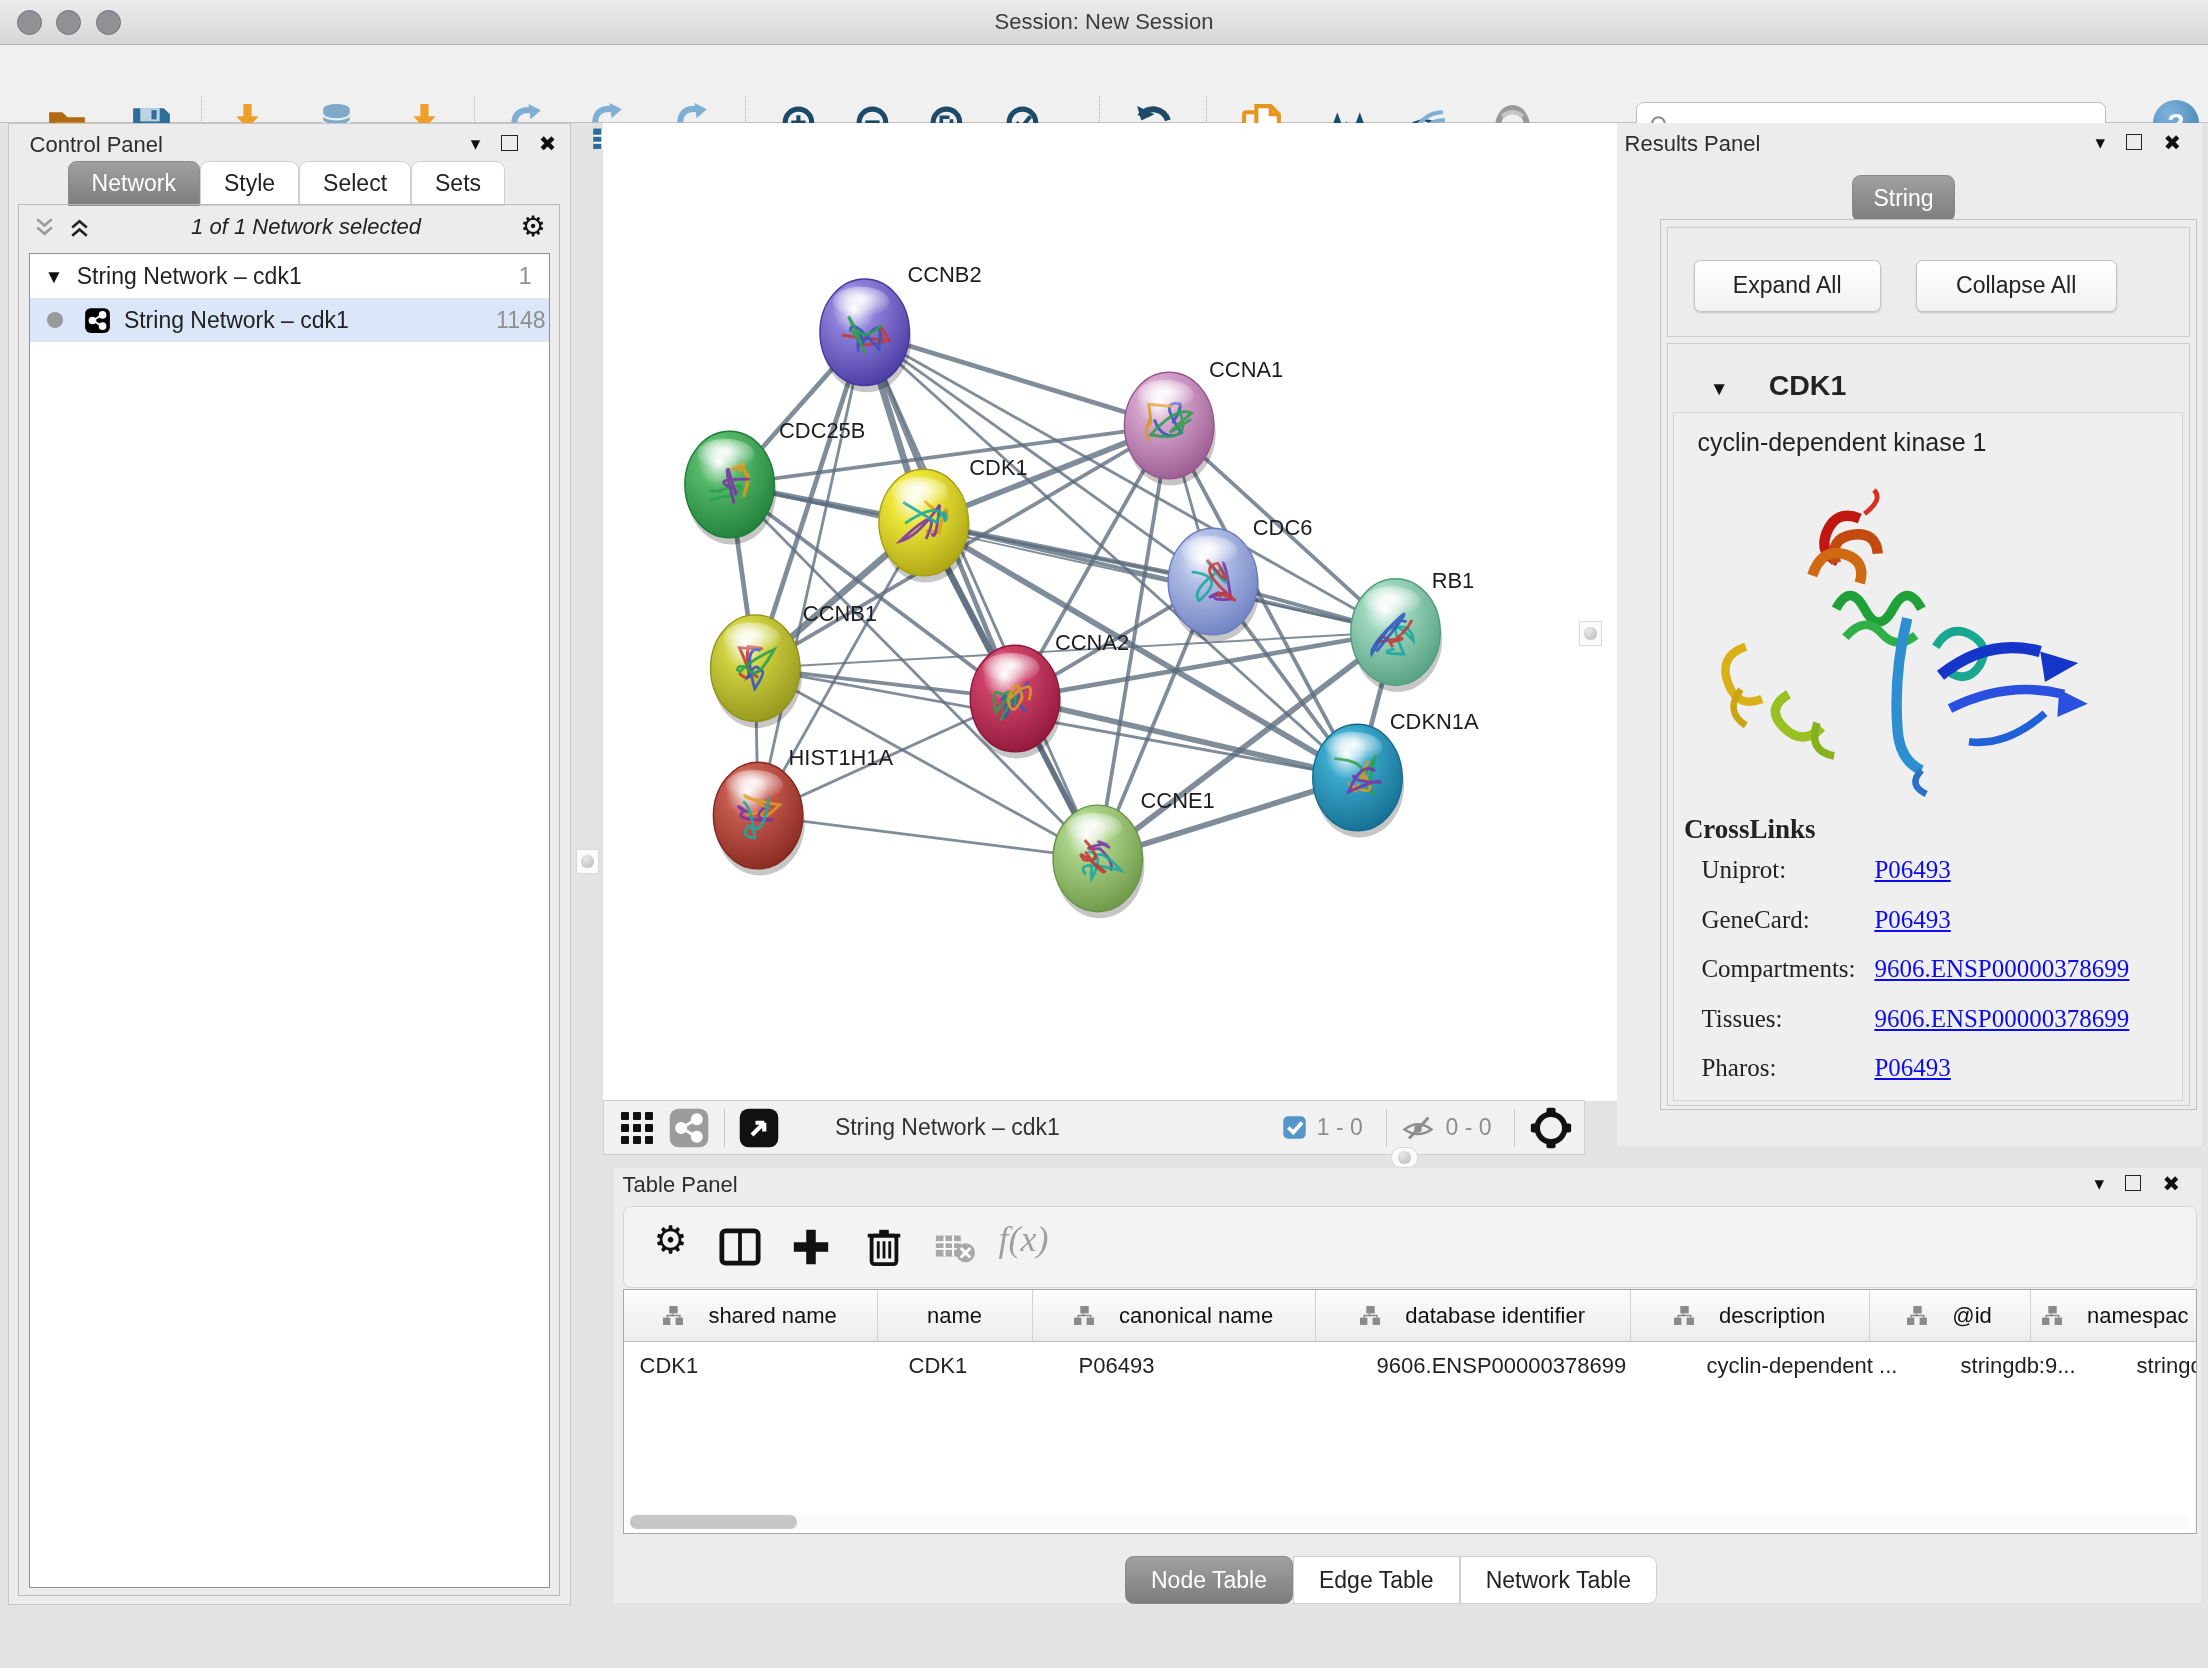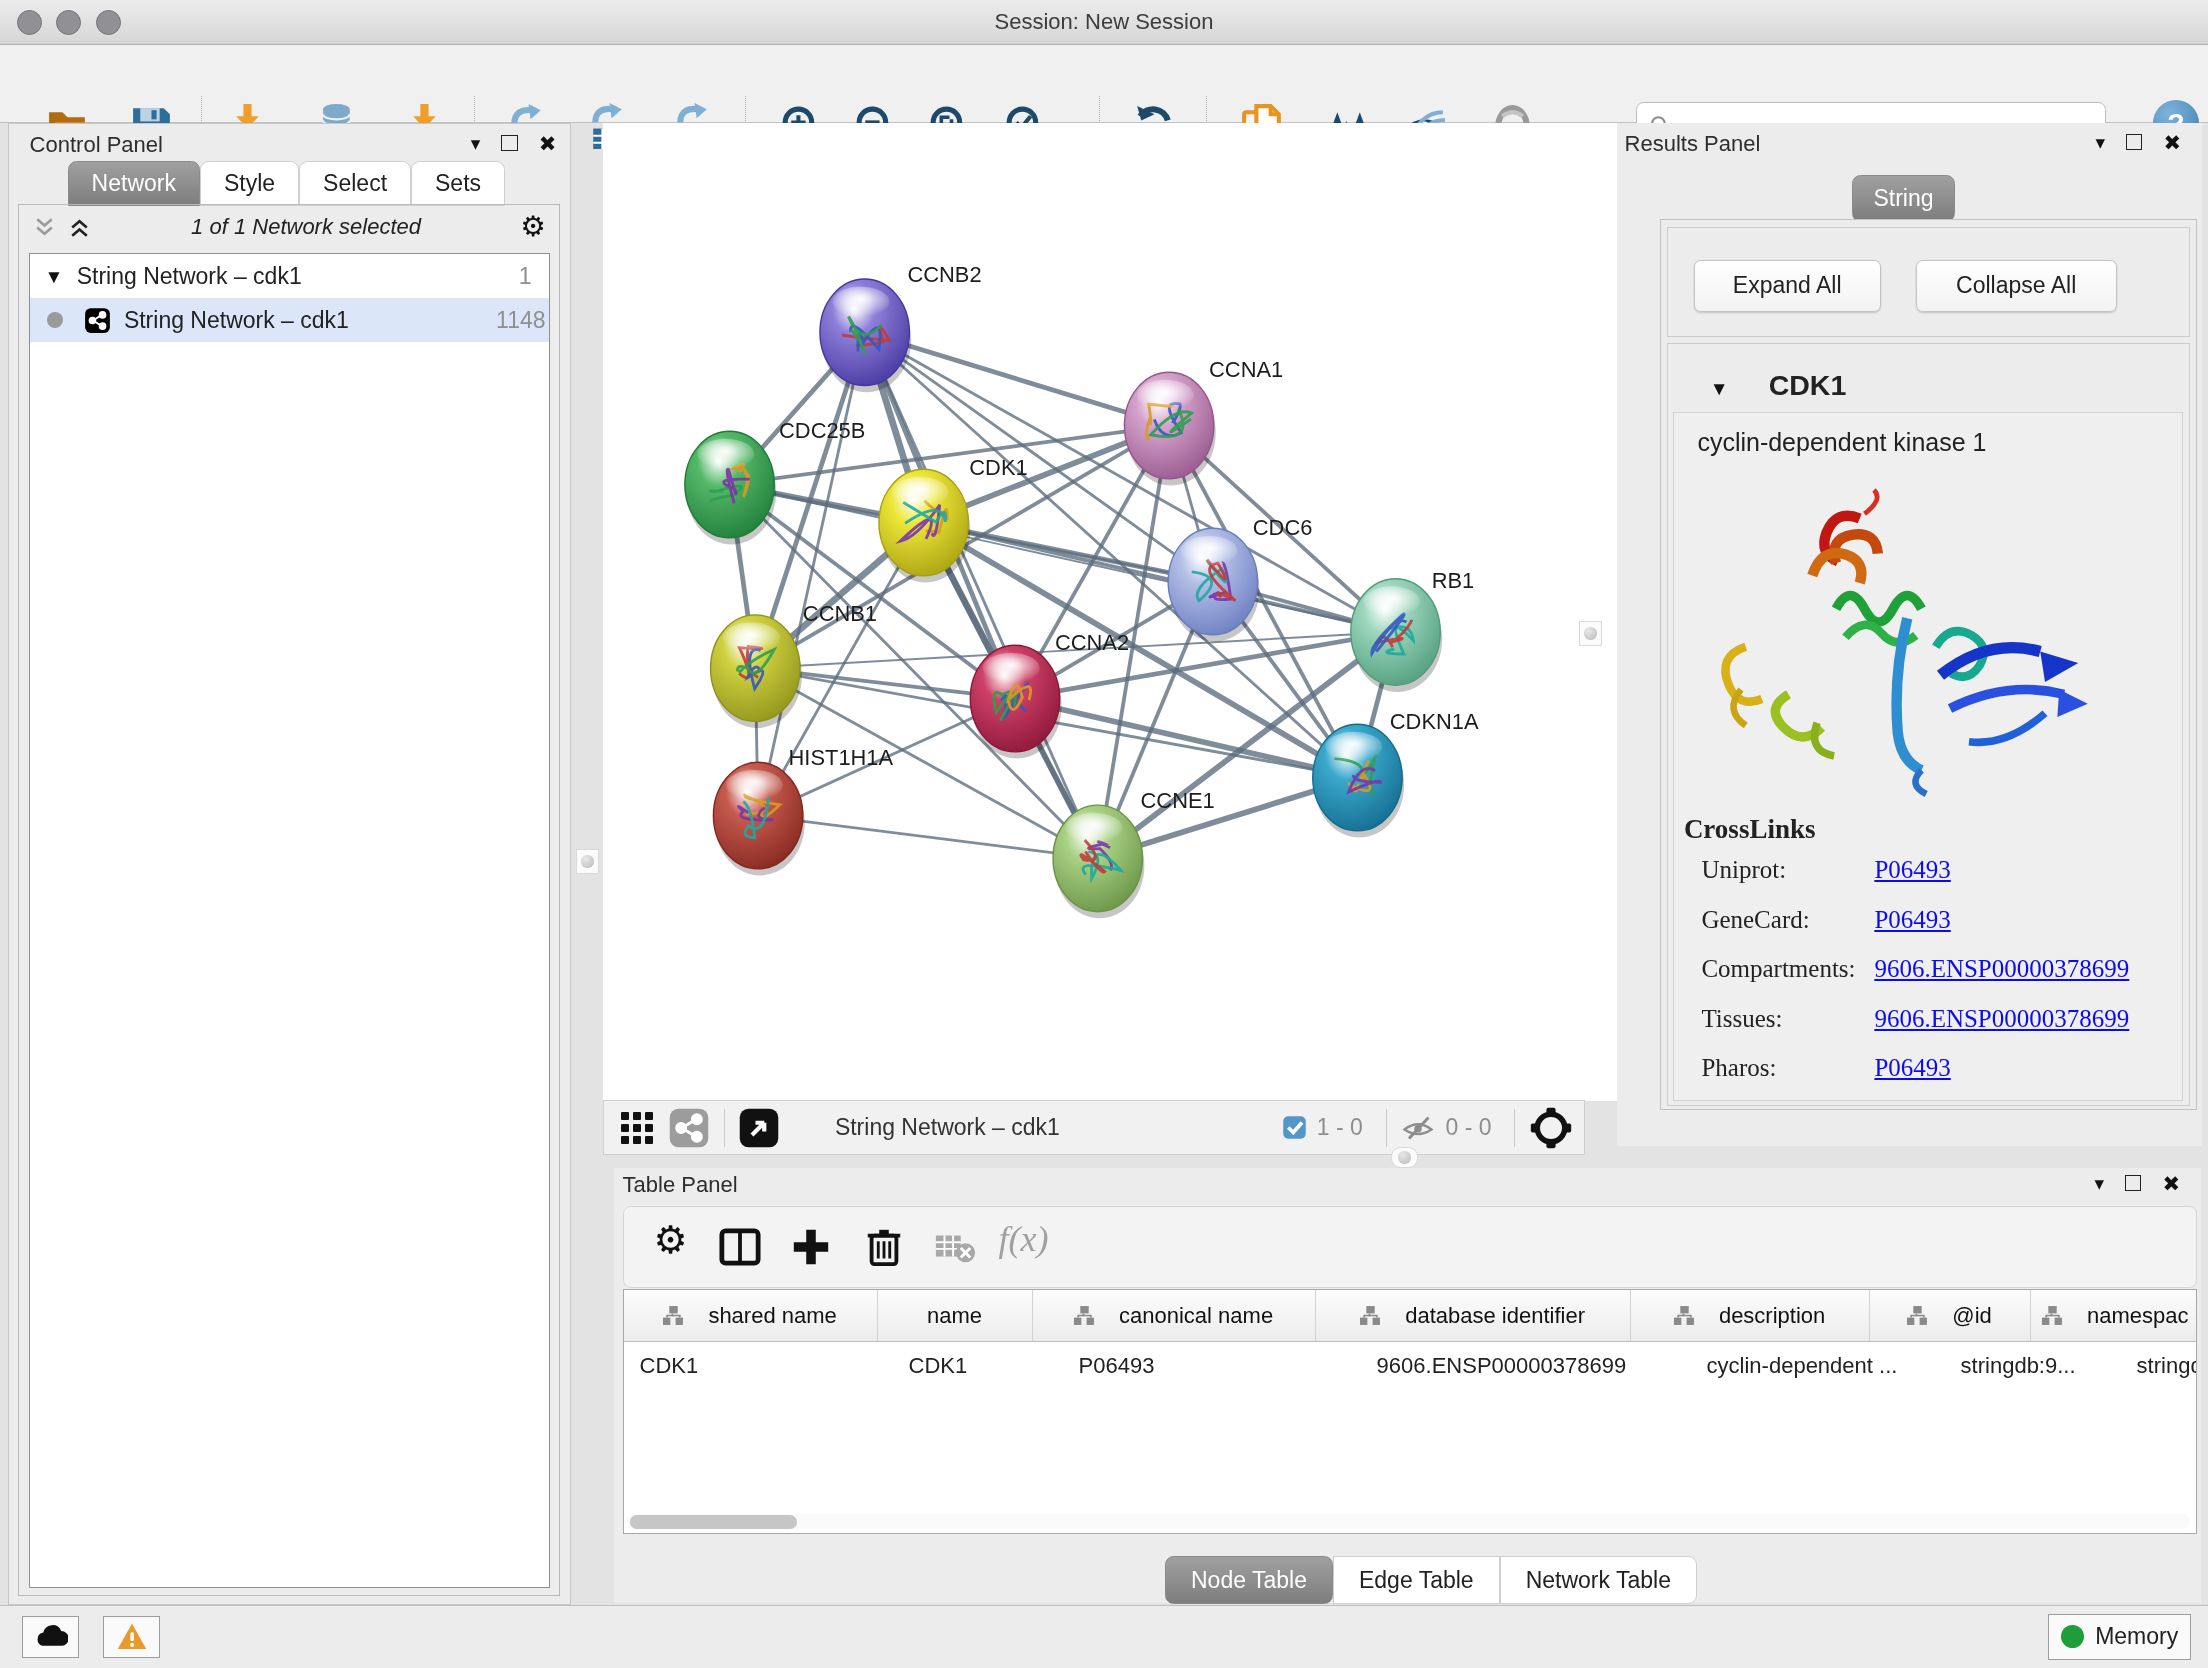--- a/index.html
+++ b/index.html
@@ -65,21 +65,21 @@
   .ttools .ic{position:absolute;top:19px;width:42px;height:42px;}
   .tgrid{position:absolute;left:8.6px;top:121px;width:1572px;height:243px;background:#fff;border:1px solid #a8a8a8;}
   .thead{display:flex;height:51px;background:linear-gradient(#fcfcfc,#ececec);border-bottom:1px solid #bdbdbd;}
   .th{display:flex;align-items:center;justify-content:center;gap:24px;font-size:22px;color:#111;
     border-right:1px solid #d2d2d2;overflow:hidden;white-space:nowrap;}
   .trow{display:flex;height:48px;align-items:center;font-size:22px;}
   .td{padding-left:16px;overflow:hidden;white-space:nowrap;}
   .btabs{position:absolute;top:388px;left:511px;display:flex;}
   .btab{height:46px;padding:0 25px;background:#fff;border:1px solid #cfcfcf;font-size:23px;
     display:flex;align-items:center;cursor:pointer;}
-  .btab:first-child{border-radius:8.6px 0 0 8.6px;margin-left:40px;}
+  .btab:first-child{border-radius:8.6px 0 0 8.6px;}
   .btab:last-child{border-radius:0 8.6px 8.6px 0;}
   .btab.sel{background:linear-gradient(#a0a0a0,#7d7d7d);color:#fff;border-color:#8a8a8a;border-radius:8.6px;}
   
   .statusbar{position:absolute;left:0;top:1605px;width:2208px;height:63px;background:#ececec;
     border-top:1px solid #bfbfbf;}
   .sbtn{position:absolute;background:#fafafa;border:1.9px solid #9d9d9d;display:flex;
     align-items:center;justify-content:center;cursor:pointer;}
   .gearglyph{font-family:"DejaVu Sans",sans-serif;font-size:28.5px;color:#111;line-height:28.5px;}
 </style>
 </head>
@@ -760,33 +760,15 @@
         <div style="position:absolute;left:2.9px;top:1px;width:167px;height:13.3px;background:#c6c6c6;border-radius:6.7px"></div>
       </div>
     </div>
     <div class="btabs">
       <div class="btab sel">Node Table</div>
       <div class="btab">Edge Table</div>
       <div class="btab">Network Table</div>
     </div>
   </div>
 
-  <div class="statusbar">
-    <div class="sbtn" style="left:22px;top:9.5px;width:55px;height:40px">
-      <svg viewBox="0 0 40 30" style="width:34px;height:27px">
-          <path d="M10 26a8 8 0 0 1 1-15.6A11 11 0 0 1 32 8.5 7.5 7.5 0 0 1 32 26z" fill="#111"></path>
-        </svg>
-    </div>
-    <div class="sbtn" style="left:103px;top:9.5px;width:55px;height:40px">
-      <svg viewBox="0 0 40 36" style="width:32px;height:28.5px">
-          <path d="M20 2L38 34H2z" fill="#e89b2d"></path>
-          <rect x="18" y="13" width="4.5" height="11" rx="2" fill="#fff"></rect>
-          <circle cx="20.2" cy="29" r="2.6" fill="#fff"></circle>
-        </svg>
-    </div>
-    <div class="sbtn" style="left:2048px;top:7.6px;width:141px;height:44px;font-size:23px;gap:11.4px">
-      <span style="width:23px;height:23px;border-radius:50%;background:#1f9d3a"></span>
-      <span>Memory</span>
-    </div>
-  </div>
 
 </div>
 
 
 </body></html>

